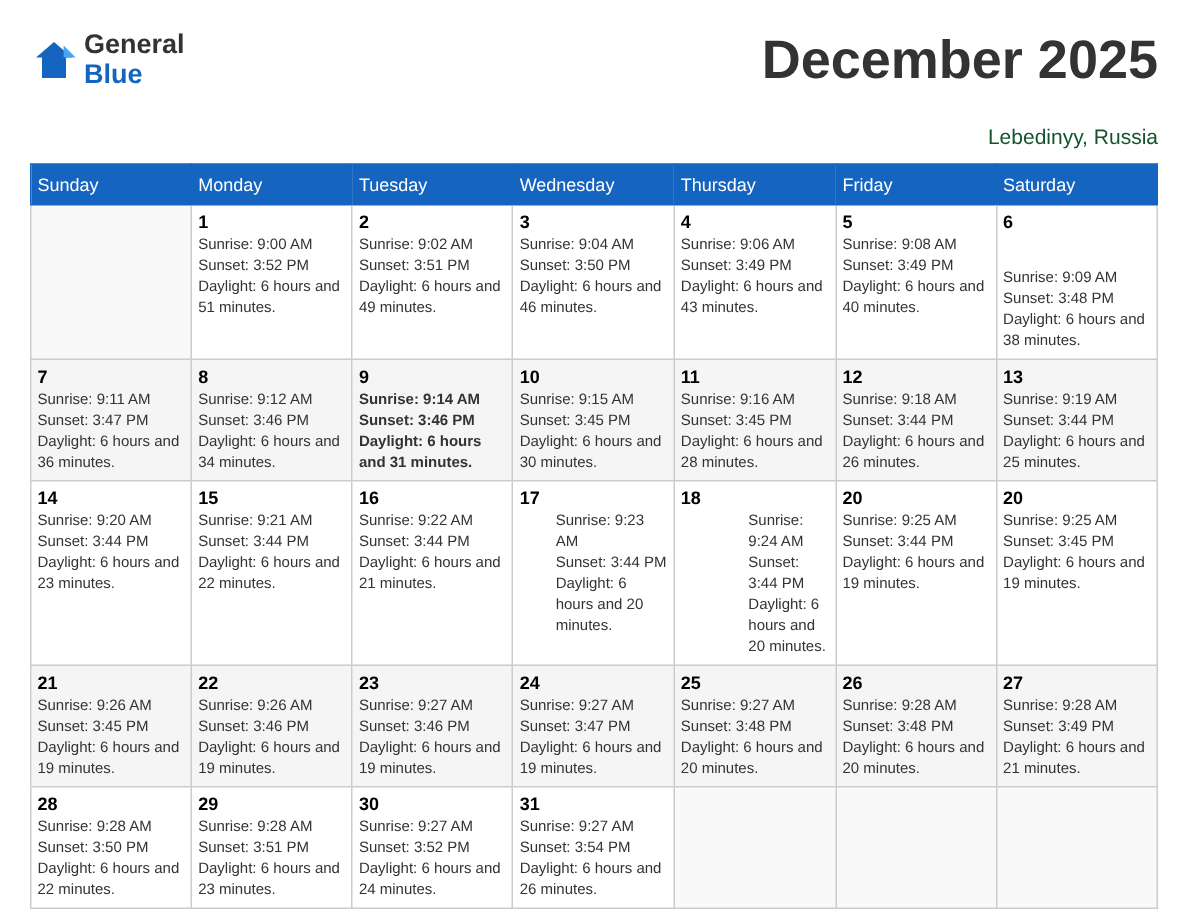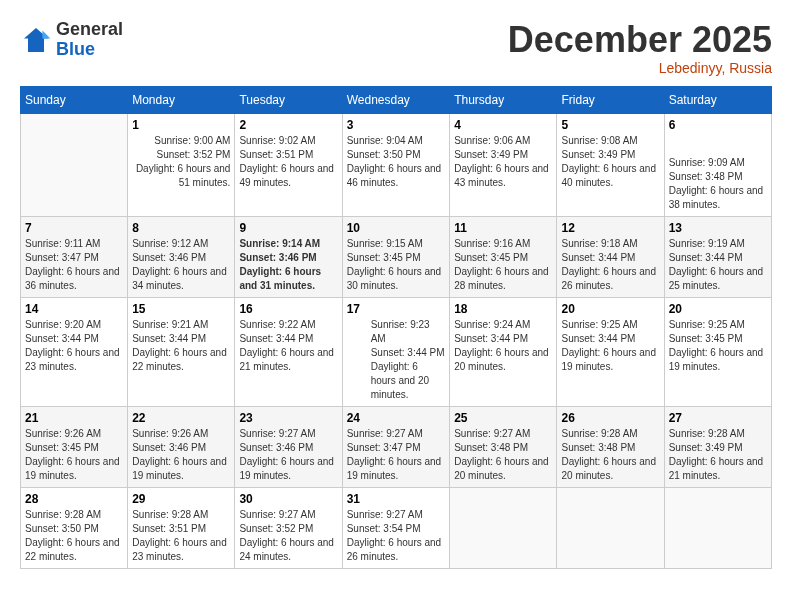--- a/index.html
+++ b/index.html
@@ -37,21 +37,22 @@
       text-align: right;
     }
     .month-title {
       font-size: 36px;
       font-weight: bold;
       color: #333;
       line-height: 1.1;
     }
     .location {
       font-size: 14px;
-      color: #c2410c;
+      color: #14532d;
+      margin-top: 23px;
     }
     .calendar {
       width: 100%;
       border-collapse: collapse;
       font-size: 10.5px;
     }
     .calendar thead th {
       background-color: #1565C0;
       color: #fff;
       padding: 6px 4px;
@@ -117,21 +118,21 @@
         <th>Thursday</th>
         <th>Friday</th>
         <th>Saturday</th>
       </tr>
   </thead>
   <tbody>
   <tr>
         <td class="empty-cell"></td>
         <td>
           <span class="day-number">1</span>
-          <div class="day-info" style="white-space: pre-line; text-align: right;">Sunrise: 9:00 AM
+          <div class="day-info" style="white-space: pre-line;">Sunrise: 9:00 AM
 Sunset: 3:52 PM
 Daylight: 6 hours and 51 minutes.</div>
         </td>
         <td>
           <span class="day-number">2</span>
           <div class="day-info" style="white-space: pre-line;">Sunrise: 9:02 AM
 Sunset: 3:51 PM
 Daylight: 6 hours and 49 minutes.</div>
         </td>
         <td>
@@ -223,21 +224,21 @@
 Daylight: 6 hours and 21 minutes.</div>
         </td>
         <td>
           <span class="day-number">17</span>
           <div class="day-info" style="white-space: pre-line; margin-left: 24px;">Sunrise: 9:23 AM
 Sunset: 3:44 PM
 Daylight: 6 hours and 20 minutes.</div>
         </td>
         <td>
           <span class="day-number">18</span>
-          <div class="day-info" style="white-space: pre-line;">Sunrise: 9:24 AM
+          <div class="day-info" style="white-space: pre-line; margin-left: 45px;">Sunrise: 9:24 AM
 Sunset: 3:44 PM
 Daylight: 6 hours and 20 minutes.</div>
         </td>
         <td>
           <span class="day-number">20</span>
           <div class="day-info" style="white-space: pre-line;">Sunrise: 9:25 AM
 Sunset: 3:44 PM
 Daylight: 6 hours and 19 minutes.</div>
         </td>
         <td>

